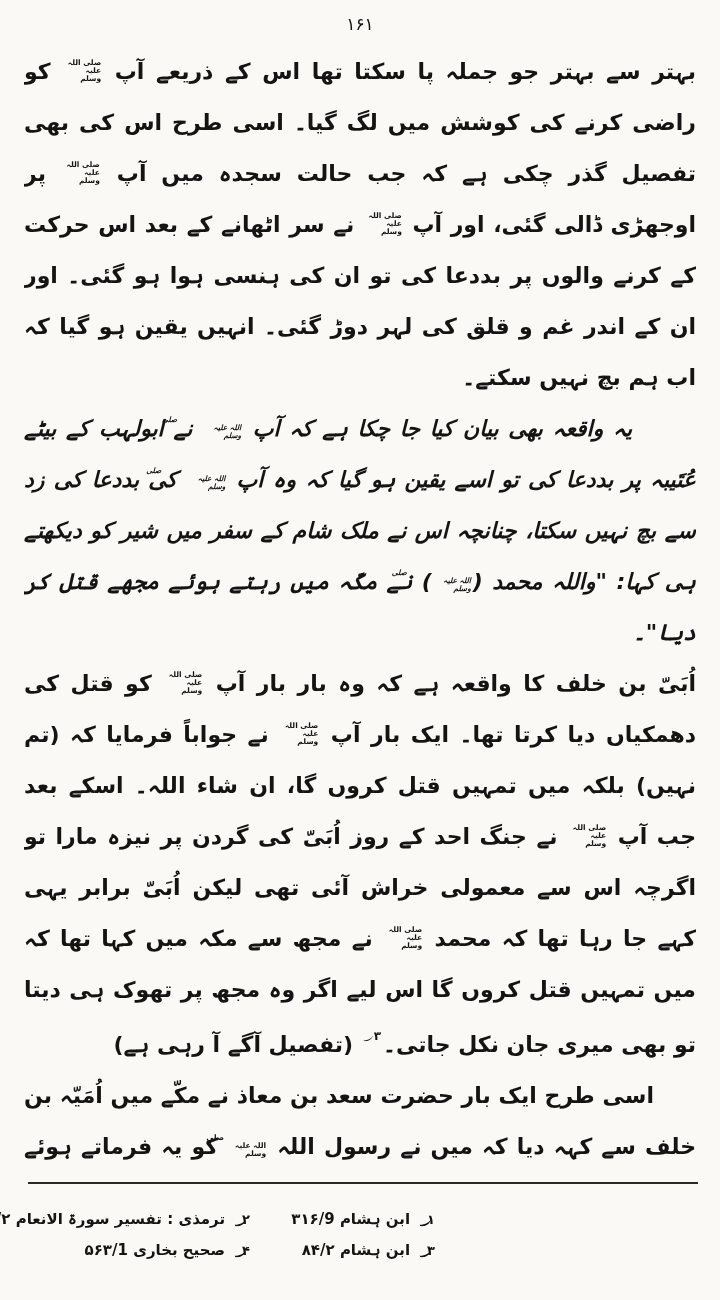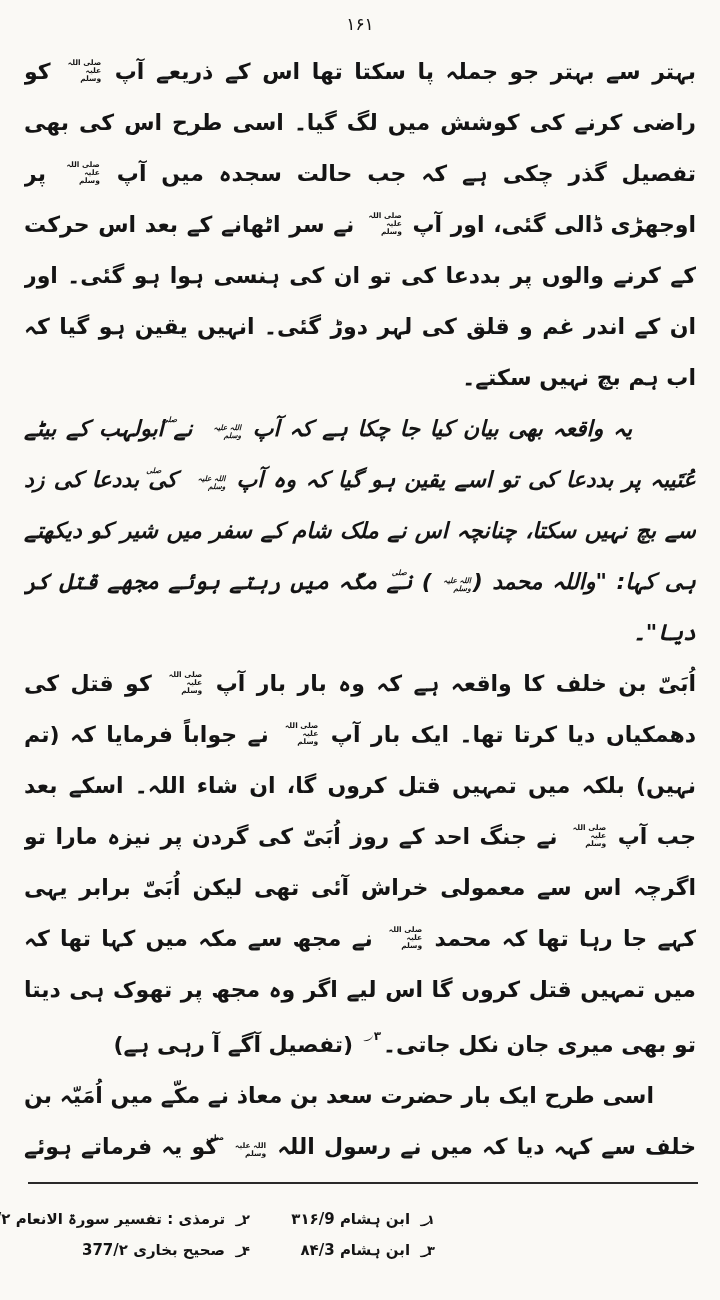--- a/index.html
+++ b/index.html
@@ -125,24 +125,24 @@
         <span class="fn-text">ابن ہشام ۳۱۶/9</span>
       </div>
 
       <div class="fn-item">
         <span class="fn-num">۲</span>
         <span class="fn-text">ترمذی : تفسیر سورۃ الانعام ۱۳۲/۲</span>
       </div>
 
       <div class="fn-item">
         <span class="fn-num">۳</span>
-        <span class="fn-text">ابن ہشام ۸۴/3</span>
+        <span class="fn-text">ابن ہشام ۸۴/۲</span>
       </div>
 
       <div class="fn-item">
         <span class="fn-num">۴</span>
-        <span class="fn-text">صحیح بخاری 377/۲</span>
+        <span class="fn-text">صحیح بخاری ۵۶۳/1</span>
       </div>
 
     </div>
   </div>
 
 </div>
 
 </body></html>

